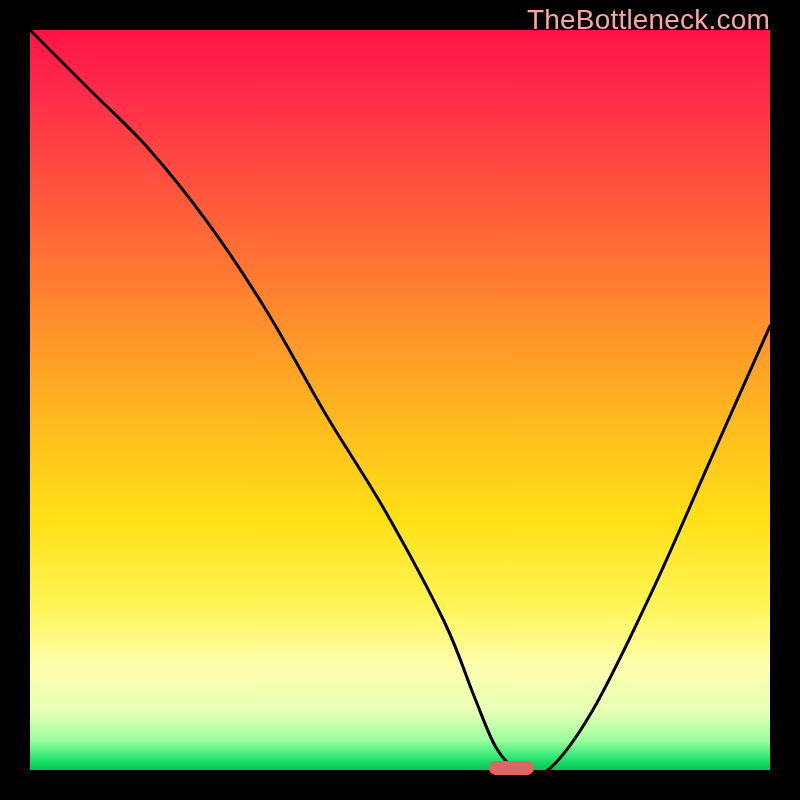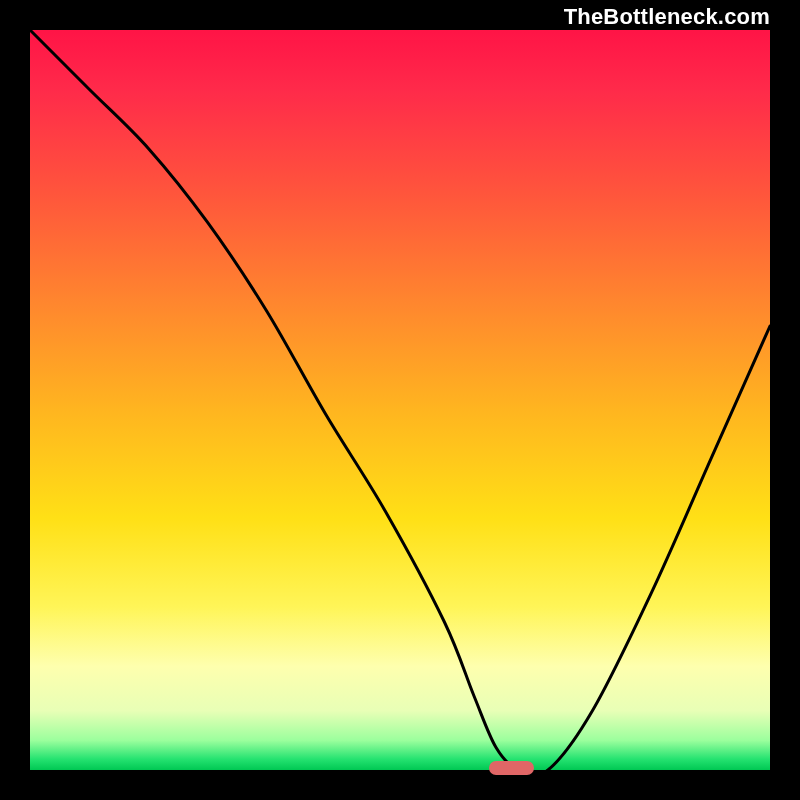--- a/index.html
+++ b/index.html
@@ -45,23 +45,23 @@
     position: absolute;
     left: 0;
     top: 0;
     pointer-events: none;
   }
   .watermark {
     position: absolute;
     top: 4px;
     right: 30px;
     font-family: Arial, Helvetica, sans-serif;
-    font-size: 22px;
-    font-weight: 700;
-    color: #ffffff;
+    font-size: 28px;
+    font-weight: 400;
+    color: #fca5a5;
     letter-spacing: 0.2px;
   }
   .marker {
     position: absolute;
     width: 45px;
     height: 14px;
     border-radius: 7px;
     background: #e06666;
   }
 </style>

